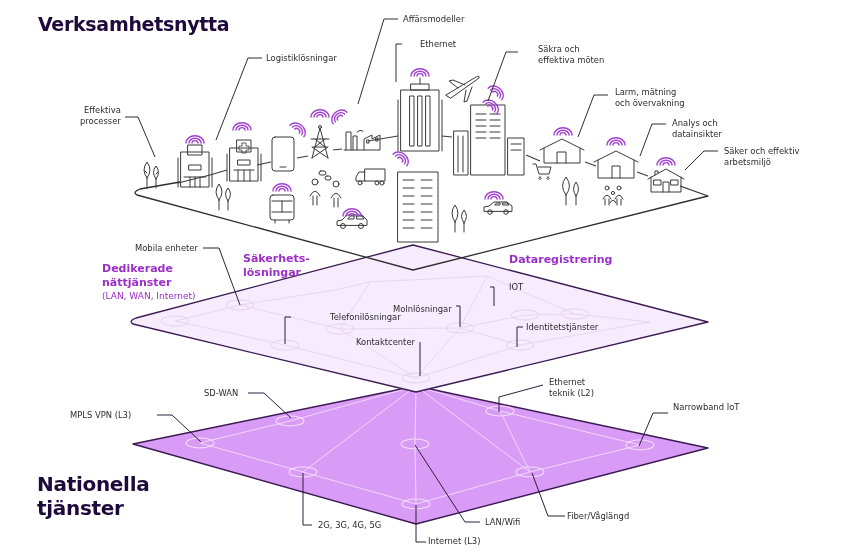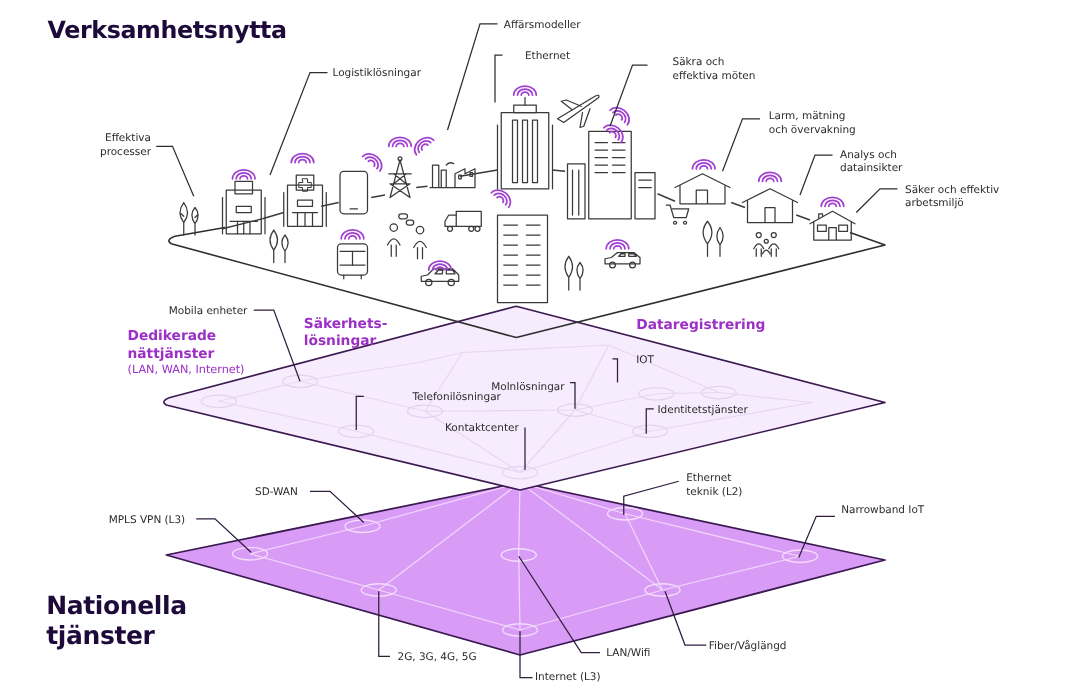--- a/index.html
+++ b/index.html
@@ -433,21 +433,21 @@
 
 <div class="t lbl" style="left:135px;top:243px;">Mobila enheter</div>
 <div class="t lbl" style="left:294px;top:312px;margin-left:36px;">Telefonilösningar</div>
 <div class="t lbl" style="left:393px;top:304px;">Molnlösningar</div>
 <div class="t lbl" style="left:469px;top:282px;margin-left:40px;">IOT</div>
 <div class="t lbl" style="left:356px;top:337px;">Kontaktcenter</div>
 <div class="t lbl" style="left:526px;top:322px;">Identitetstjänster</div>
 
 
 <div class="t lbl" style="left:204px;top:388px;">SD-WAN</div>
-<div class="t lbl" style="left:87px;top:410px;">MPLS VPN (L3)</div>
+<div class="t lbl" style="left:70px;top:410px;">MPLS VPN (L3)</div>
 <div class="t lbl" style="left:549px;top:377px;">
   <div>Ethernet</div>
   <div>teknik (L2)</div>
 </div>
 <div class="t lbl" style="left:673px;top:402px;">Narrowband IoT</div>
 <div class="t lbl" style="left:318px;top:520px;text-align:right;">2G, 3G, 4G, 5G</div>
 <div class="t lbl" style="left:485px;top:517px;">LAN/Wifi</div>
 <div class="t lbl" style="left:567px;top:511px;">Fiber/Våglängd</div>
 <div class="t lbl" style="left:428px;top:536px;">Internet (L3)</div>
 </div>

